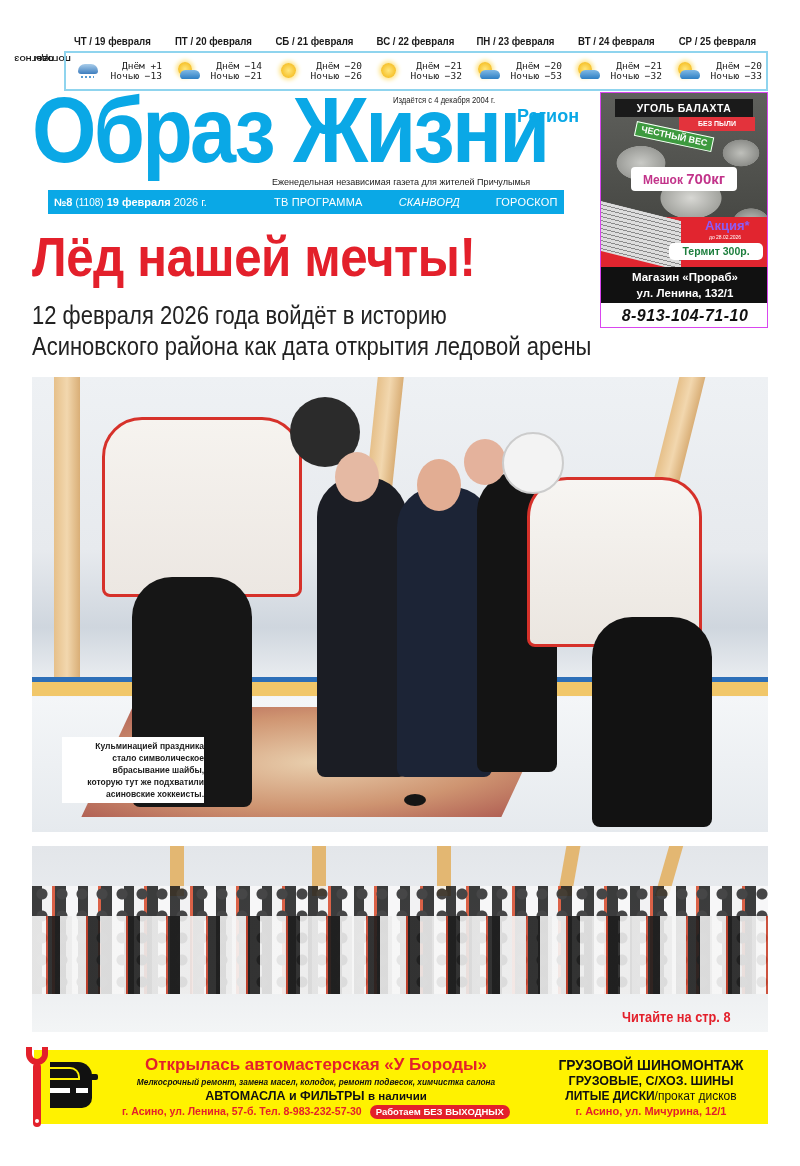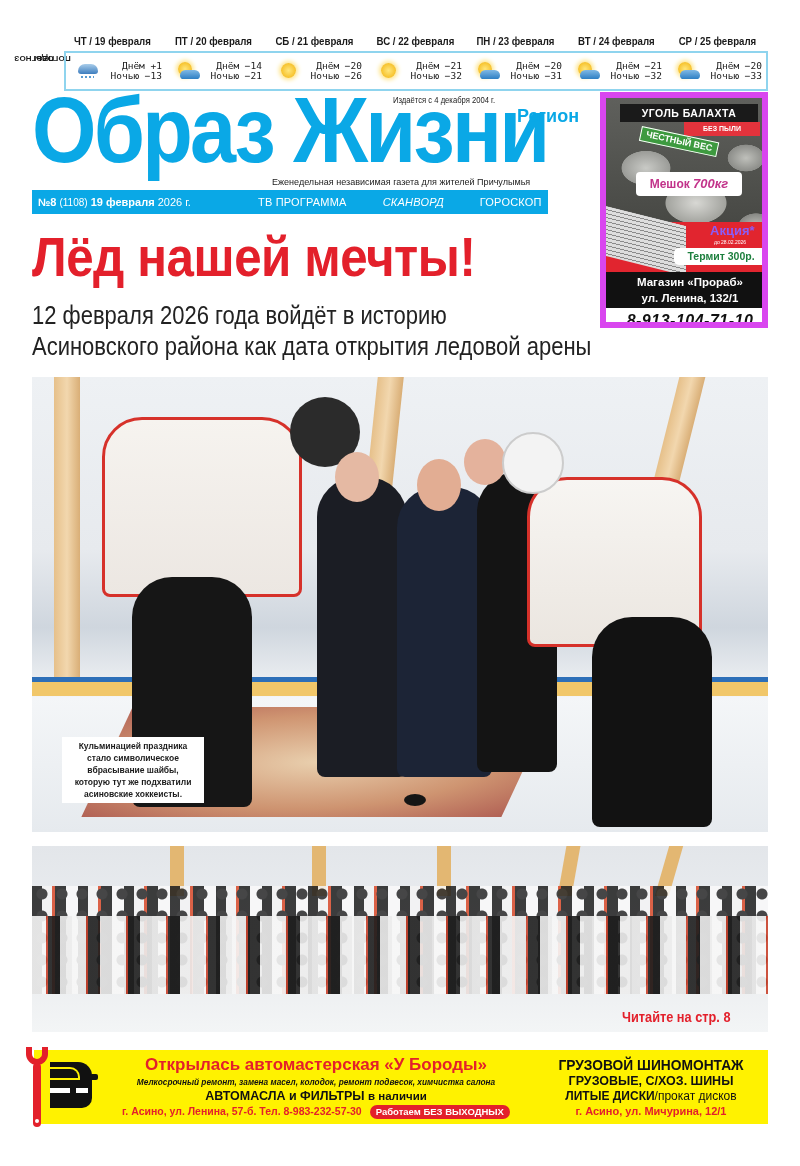--- a/index.html
+++ b/index.html
@@ -23,44 +23,44 @@
   .sun.small { left: 2px; top: 1px; width: 14px; height: 14px; }
   .snowcloud { position: absolute; left: 2px; top: 3px; width: 20px; height: 10px; border-radius: 7px 7px 3px 3px; background: linear-gradient(#a9cdea, #3e7ebf); }
   .snowdots { position: absolute; left: 4px; top: 14px; width: 14px; height: 4px; background: radial-gradient(circle, #5a9bd0 1px, transparent 1.5px) 0 0 / 4px 4px; }
 
   
   .masthead { position: absolute; left: 32px; top: 86px; width: 558px; height: 130px; }
   .logo { position: absolute; left: 0; top: -6px; font: bold 92px/100px "Liberation Sans", sans-serif; color: #0aa8e6; letter-spacing: -3px; transform: scaleX(0.9); transform-origin: left top; white-space: nowrap; }
   .since { position: absolute; left: 361px; top: 9px; font: 8.5px/10px "Liberation Sans", sans-serif; color: #222; white-space: nowrap; transform: scaleX(0.9); transform-origin: left top; }
   .region { position: absolute; left: 485px; top: 20px; font: bold 18px/20px "Liberation Sans", sans-serif; color: #0aa8e6; white-space: nowrap; }
   .tagline { position: absolute; left: 240px; top: 90px; font: 9.5px/11px "Liberation Sans", sans-serif; color: #222; white-space: nowrap; transform: scaleX(0.95); transform-origin: left top; }
-  .issue-bar { position: absolute; left: 0; top: 104px; width: 516px; height: 24px; background: #0aa8e6; color: #fff; display: flex; align-items: center; font-size: 11px; }
+  .issue-bar { position: absolute; left: 16px; top: 104px; width: 516px; height: 24px; background: #0aa8e6; color: #fff; display: flex; align-items: center; font-size: 11px; }
   .issue-bar .issue { padding-left: 6px; width: 206px; white-space: nowrap; font-family: "Liberation Sans", sans-serif; }
   .issue-bar .issue b { font-weight: bold; }
   .issue-bar .issue .thin { font-size: 10px; }
   .issue-bar .nav { display: flex; gap: 0; }
   .issue-bar .nav span { font: 11px "Liberation Sans", sans-serif; letter-spacing: 0.2px; white-space: nowrap; }
   .issue-bar .nav span:nth-child(1) { margin-left: 20px; }
   .issue-bar .nav span:nth-child(2) { margin-left: 36px; font-style: italic; }
   .issue-bar .nav span:nth-child(3) { margin-left: 36px; }
 
   
-  .ad-right { position: absolute; left: 600px; top: 92px; width: 168px; height: 236px; border: 6px solid #d946ef; background: #1d1d1d; overflow: hidden; }
+  .ad-right { position: absolute; left: 600px; top: 92px; width: 168px; height: 236px; border: 1px solid #d946ef; background: #1d1d1d; overflow: hidden; }
   .ad-right .rocks { position: absolute; left: 0; top: 0; width: 168px; height: 150px; background:
       radial-gradient(ellipse 40px 28px at 40px 70px, #c9cac6 0%, #9b9c98 60%, transparent 62%),
       radial-gradient(ellipse 50px 34px at 90px 105px, #d8d8d4 0%, #a2a39e 60%, transparent 62%),
       radial-gradient(ellipse 30px 22px at 140px 60px, #bfc0bb 0%, #8c8d89 60%, transparent 62%),
       radial-gradient(ellipse 26px 20px at 20px 130px, #b4b5b0 0%, #7c7d79 60%, transparent 62%),
       radial-gradient(ellipse 30px 24px at 150px 130px, #c5c6c1 0%, #878884 60%, transparent 62%),
       linear-gradient(#5f605c, #434440); }
   .ad-right .coal-title { position: absolute; left: 14px; top: 6px; width: 138px; height: 18px; background: #1a1a1a; color: #fff; font: bold 10.5px/18px "Liberation Sans", sans-serif; text-align: center; letter-spacing: 0.5px; }
   .ad-right .nodust { position: absolute; left: 78px; top: 24px; width: 76px; height: 14px; background: #e3333c; color: #fff; font: bold 7px/14px "Liberation Sans", sans-serif; text-align: center; }
   .ad-right .honest { position: absolute; left: 36px; top: 28px; background: #3d9a3f; color: #fff; font: bold 9px/13px "Liberation Sans", sans-serif; padding: 0 5px; transform: rotate(12deg); transform-origin: left top; border: 1px solid #fff; }
   .ad-right .bag { position: absolute; left: 30px; top: 74px; width: 106px; height: 24px; background: #fff; border-radius: 4px; color: #c2338a; font: bold 12px/24px "Liberation Sans", sans-serif; text-align: center; }
-  .ad-right .bag b { font-size: 13px; font-style: italic; }
+  .ad-right .bag b { font-size: 15px; }
   .ad-right .promo { position: absolute; left: 0; top: 124px; width: 168px; height: 50px; background: #e1252f; }
   .ad-right .boards { position: absolute; left: 0; top: 118px; width: 80px; height: 50px; background: repeating-linear-gradient(#ddd 0 3px, #8a8a8a 3px 4px); transform: skewY(14deg); }
   .ad-right .akcia { position: absolute; left: 104px; top: 126px; color: #8b5cf6; font: bold 13px/14px "Liberation Sans", sans-serif; }
   .ad-right .akcia-date { position: absolute; left: 108px; top: 141px; color: #fff; font: 5px/6px "Liberation Sans", sans-serif; }
   .ad-right .termit { position: absolute; left: 68px; top: 150px; width: 94px; height: 17px; background: #fff; border-radius: 5px; color: #1d7f3e; font: bold 10.5px/17px "Liberation Sans", sans-serif; text-align: center; }
   .ad-right .shop { position: absolute; left: 0; top: 174px; width: 168px; height: 36px; background: #111; color: #fff; text-align: center; font: bold 11.5px/16px "Liberation Sans", sans-serif; padding-top: 2px; }
   .ad-right .phone { position: absolute; left: 0; top: 210px; width: 168px; height: 25px; background: #fff; color: #111; text-align: center; font: italic bold 16px/25px "Liberation Sans", sans-serif; letter-spacing: 0.5px; }
 
   
   .headline { position: absolute; left: 32px; top: 226px; font: bold 56px/62px "Liberation Sans", sans-serif; color: #e3202b; white-space: nowrap; transform: scaleX(0.88); transform-origin: left top; letter-spacing: -0.5px; }
@@ -69,21 +69,21 @@
   
   .photo-main { position: absolute; left: 32px; top: 377px; width: 736px; height: 455px; overflow: hidden;
      background: linear-gradient(180deg, #eef1f4 0%, #e7eaee 38%, #cfd6de 55%, #f2f4f6 70%, #e9ecee 100%); }
   .photo-main .beam { position: absolute; top: 0; width: 26px; height: 300px; background: linear-gradient(90deg, #e6c08a, #f2d7ae, #d9ae76); }
   .photo-main .board { position: absolute; left: 0; top: 305px; width: 736px; height: 14px; background: #f1c76a; }
   .photo-main .boardline { position: absolute; left: 0; top: 300px; width: 736px; height: 5px; background: #2d6fb8; }
   .photo-main .rug { position: absolute; left: 75px; top: 330px; width: 420px; height: 110px; background: radial-gradient(ellipse at center, #e8c9a1 0%, #c9845a 60%, #a8493a 100%); transform: skewX(-25deg); opacity: 0.85; }
   .photo-main .figure { position: absolute; border-radius: 40px 40px 8px 8px; }
   .photo-main .ice { position: absolute; left: 0; top: 320px; width: 736px; height: 135px; background: linear-gradient(#f4f6f8, #e6eaee); }
   .photo-main .puck { position: absolute; left: 372px; top: 417px; width: 22px; height: 12px; border-radius: 50%; background: #151515; }
-  .caption { position: absolute; left: 62px; top: 737px; width: 142px; height: 66px; background: #fff; text-align: center; font: bold 8.5px/12px "Liberation Sans", sans-serif; color: #1b1b1b; padding-top: 3px; }
+  .caption { position: absolute; left: 62px; top: 737px; width: 142px; height: 66px; background: #fff; text-align: right; font: bold 8.5px/12px "Liberation Sans", sans-serif; color: #1b1b1b; padding-top: 3px; }
 
   
   .photo-team { position: absolute; left: 32px; top: 846px; width: 736px; height: 186px; overflow: hidden;
      background: linear-gradient(180deg, #e3e6ea 0%, #e9ecef 35%, #eceef0 70%, #f3f5f6 100%); }
   .photo-team .crowd { position: absolute; left: 0; top: 40px; width: 736px; height: 108px;
      background:
        radial-gradient(circle at 10px 8px, #2a2a2a 5px, transparent 6px) 0 0 / 20px 22px,
        repeating-linear-gradient(90deg, #1e1e1e 0 10px, #f4f4f4 10px 20px, #d94a2a 20px 23px, #1e1e1e 23px 34px, #fafafa 34px 46px);
      opacity: 0.85; }
   .photo-team .crowd2 { position: absolute; left: 0; top: 70px; width: 736px; height: 78px;
@@ -175,21 +175,21 @@
           <div>Ночью −32</div>
         </div>
     </div>
     <div class="cell">
       <div class="icon">
           <div class="sun small"></div>
           <div class="cloud"></div>
         </div>
       <div class="temps">
           <div>Днём −20</div>
-          <div>Ночью −31</div>
+          <div>Ночью −53</div>
         </div>
     </div>
     <div class="cell">
       <div class="icon">
           <div class="sun small"></div>
           <div class="cloud"></div>
         </div>
       <div class="temps">
           <div>Днём −21</div>
           <div>Ночью −32</div>

